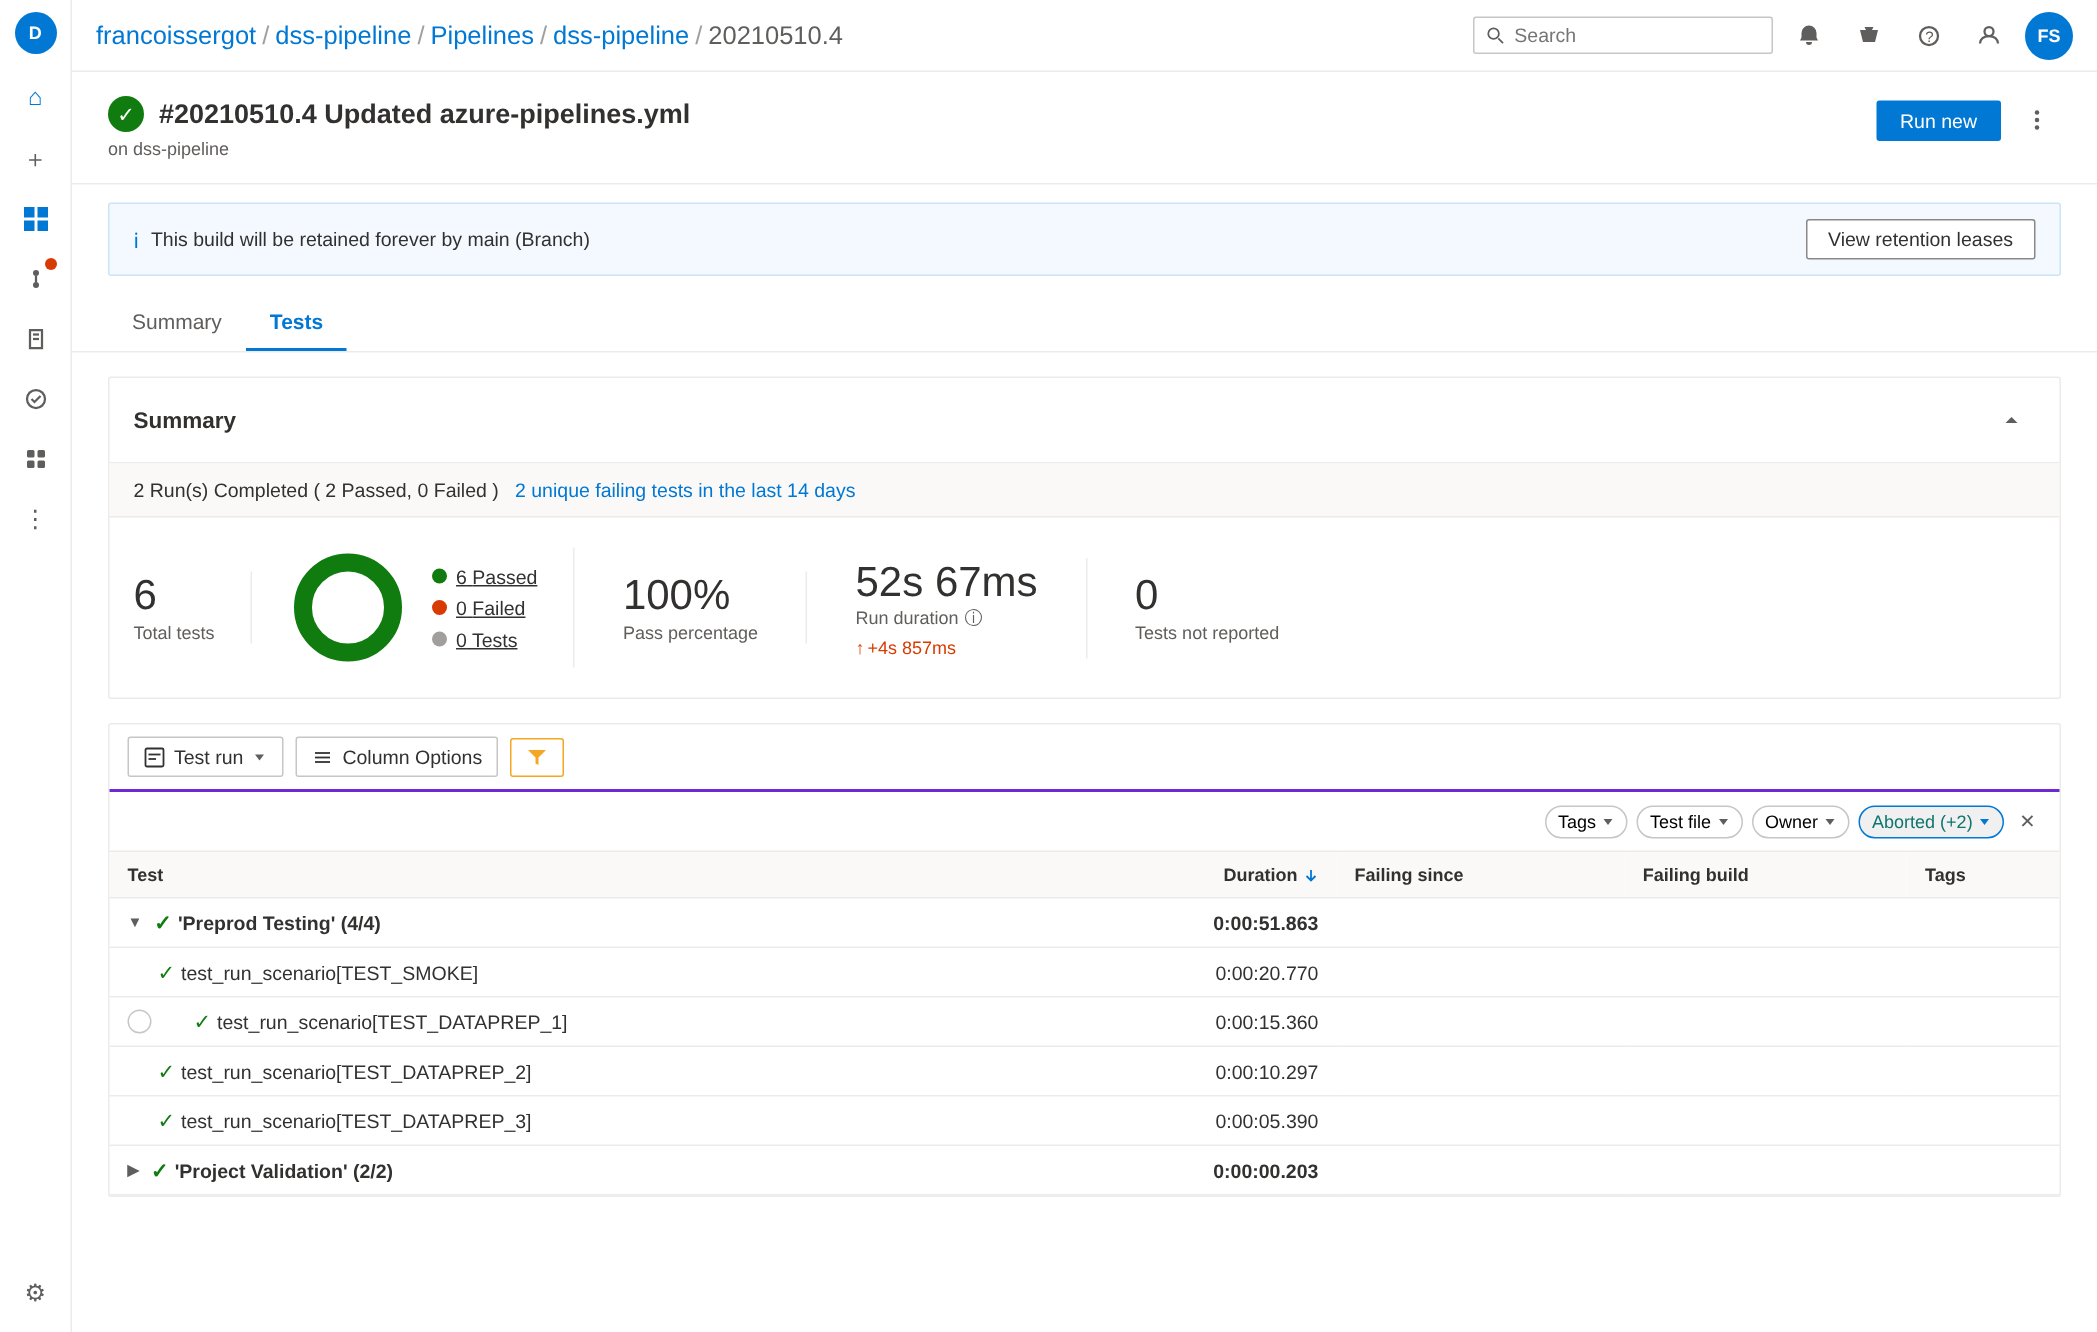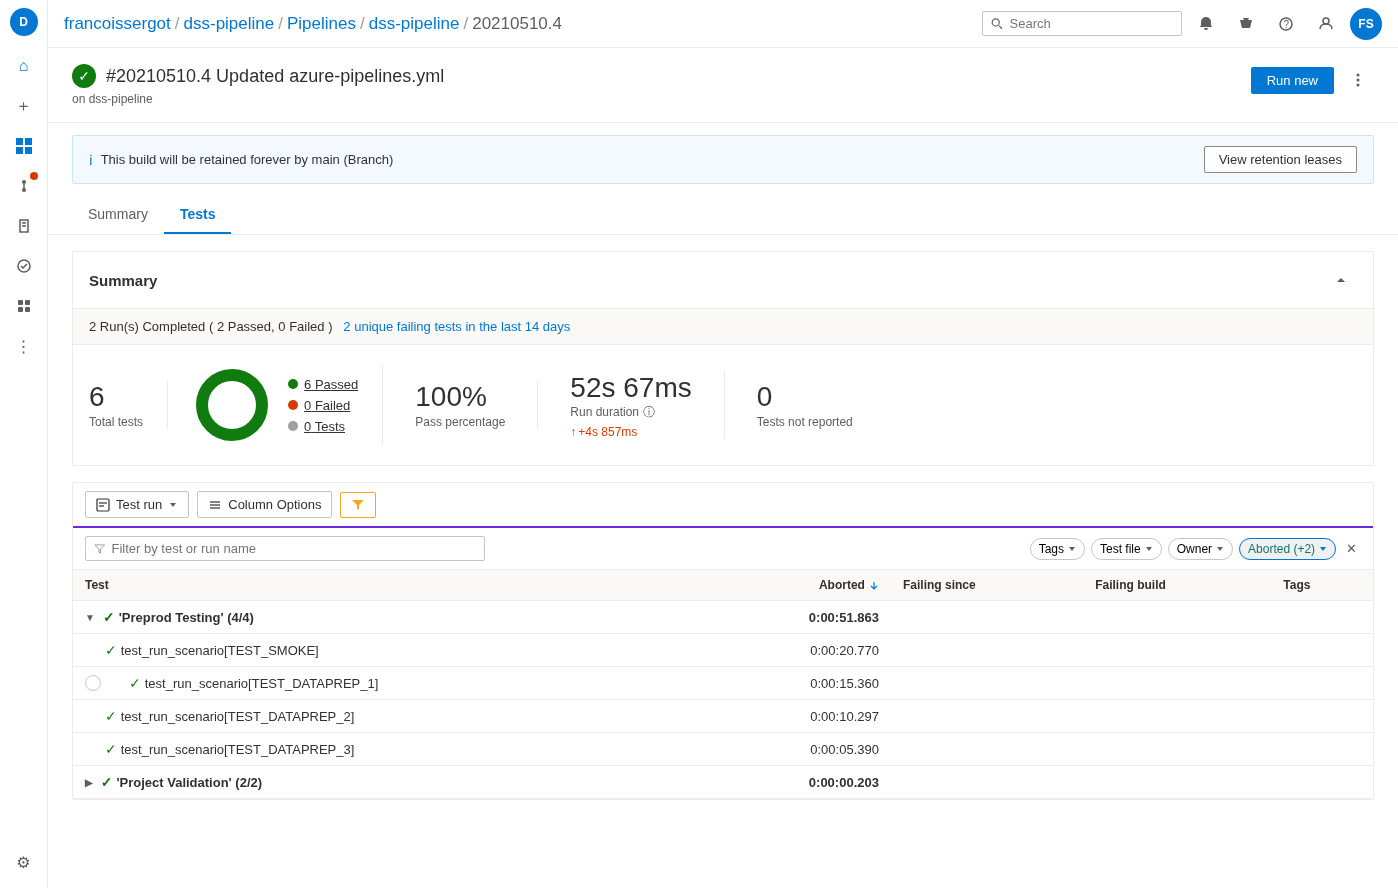--- a/index.html
+++ b/index.html
@@ -27,21 +27,21 @@
     .search-box input { border: none; outline: none; font-size: 13px; color: #323130; width: 100%; background: transparent; }
     .topnav-icon { width: 32px; height: 32px; display: flex; align-items: center; justify-content: center; cursor: pointer; color: #605e5c; border-radius: 2px; }
     .user-avatar { width: 32px; height: 32px; border-radius: 50%; background: #0078d4; color: #fff; display: flex; align-items: center; justify-content: center; font-size: 12px; font-weight: 600; cursor: pointer; }
 
     
     .content { flex: 1; overflow-y: auto; padding: 0; }
 
     
     .pipeline-header { padding: 16px 24px; display: flex; align-items: flex-start; justify-content: space-between; border-bottom: 1px solid #edebe9; }
     .pipeline-title-row { display: flex; align-items: center; gap: 10px; }
-    .pipeline-title { font-size: 18px; font-weight: 400; color: #323130; }
+    .pipeline-title { font-size: 18px; font-weight: 700; color: #323130; }
     .pipeline-subtitle { font-size: 12px; color: #605e5c; margin-top: 4px; }
     .pipeline-actions { display: flex; align-items: center; gap: 8px; }
     .btn-primary { background: #0078d4; color: #ffffff; border: none; padding: 6px 16px; border-radius: 2px; font-size: 13px; cursor: pointer; }
     .icon-success { width: 24px; height: 24px; border-radius: 50%; background: #107c10; display: flex; align-items: center; justify-content: center; color: #fff; font-size: 14px; flex-shrink: 0; }
 
     
     .info-banner { margin: 12px 24px; padding: 10px 16px; background: #f3f9ff; border: 1px solid #cce4f7; border-radius: 2px; display: flex; align-items: center; justify-content: space-between; }
     .info-banner-left { display: flex; align-items: center; gap: 8px; color: #323130; font-size: 13px; }
     .info-icon { color: #0078d4; font-size: 14px; }
     .btn-secondary { background: #fff; color: #323130; border: 1px solid #8a8886; padding: 5px 14px; border-radius: 2px; font-size: 13px; cursor: pointer; }
@@ -334,26 +334,20 @@
           <span>Column Options</span>
         </button>
         <div class="toolbar-btn" style="border-color: #f5a623;">
           <svg width="14" height="14" viewBox="0 0 14 14" fill="#f5a623">
               <path d="M1 2h12l-5 5v5l-2-1V7L1 2z"></path>
             </svg>
         </div>
       </div>
 
       <div class="filter-row">
-        <div class="filter-input">
-          <svg width="12" height="12" viewBox="0 0 14 14" fill="none">
-              <path d="M1 2h12l-5 5v5l-2-1V7L1 2z" stroke="#a19f9d" stroke-width="1.2" fill="none"></path>
-            </svg>
-          <input type="text" placeholder="Filter by test or run name" style="">
-        </div>
         <div class="filter-pills">
           <button class="filter-pill">
             <span>Tags</span>
             <svg width="8" height="8" viewBox="0 0 8 8" fill="#605e5c">
                 <path d="M1 2l3 4 3-4"></path>
               </svg>
           </button>
           <button class="filter-pill">
             <span>Test file</span>
             <svg width="8" height="8" viewBox="0 0 8 8" fill="#605e5c">
@@ -375,21 +369,21 @@
           <div class="filter-x">✕</div>
         </div>
       </div>
 
       <table class="test-table">
         <thead>
           <tr>
             <th>Test</th>
             <th class="sortable" style="text-align: right; padding: 8px 12px; font-size: 12px; font-weight: 600; color: rgb(50, 49, 48); background: rgb(250, 249, 248); border-bottom: 1px solid rgb(237, 235, 233);">
                 <div style="display:flex;align-items:center;gap:4px;justify-content:flex-end;">
-                  <span>Aborted</span>
+                  <span>Duration</span>
                   <svg width="10" height="10" viewBox="0 0 10 10" fill="#0078d4">
                     <path d="M5 2v6M2 6l3 3 3-3" stroke="#0078d4" stroke-width="1.2" fill="none"></path>
                   </svg>
                 </div>
               </th>
             <th>Failing since</th>
             <th>Failing build</th>
             <th>Tags</th>
           </tr>
         </thead>

